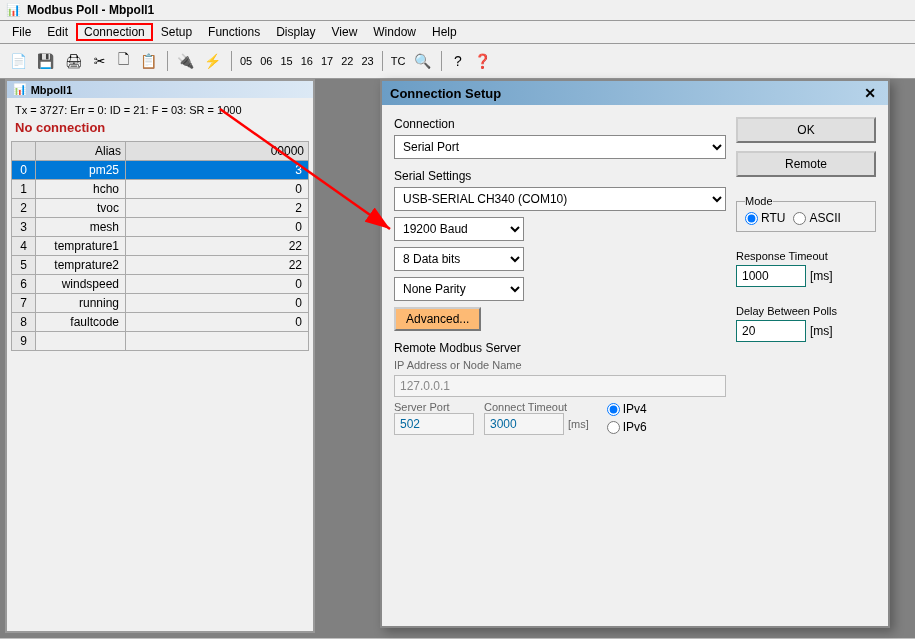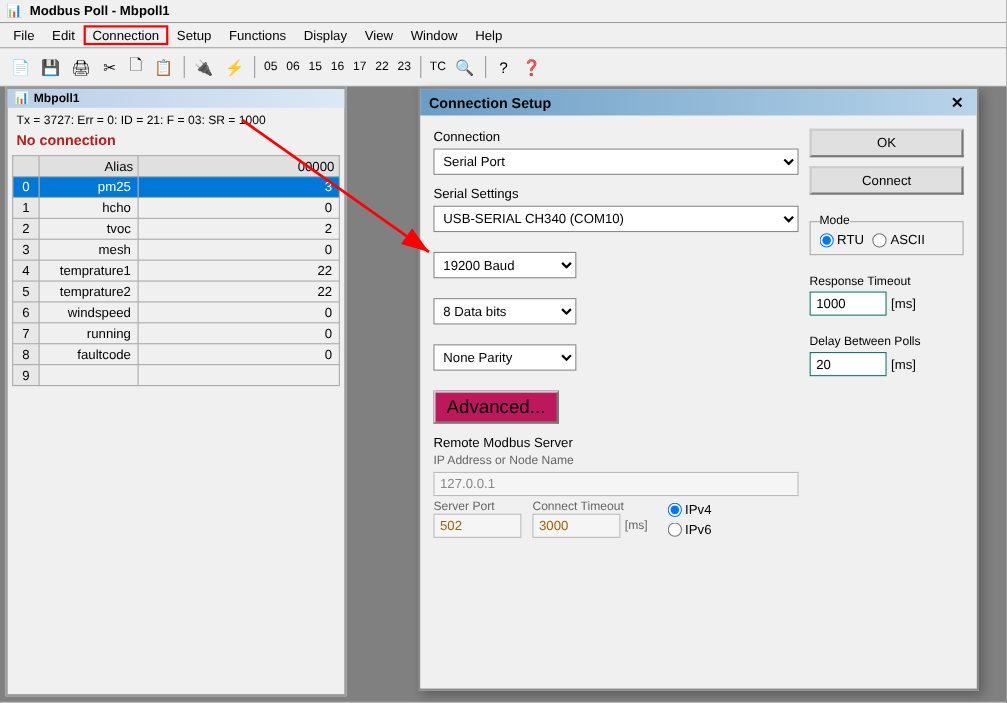--- a/index.html
+++ b/index.html
@@ -186,21 +186,21 @@
       width: 100%;
       padding: 3px 4px;
       border: 1px solid #888;
       background: white;
       font-size: 12px;
       cursor: pointer;
     }
     .form-row {
       display: flex;
       gap: 6px;
-      margin-top: 18px;
+      margin-top: 6px;
       align-items: center;
     }
     .form-select-small {
       padding: 3px 4px;
       border: 1px solid #888;
       background: white;
       font-size: 12px;
       cursor: pointer;
     }
 
@@ -245,41 +245,41 @@
       gap: 10px;
       margin-top: 4px;
       align-items: center;
     }
     .remote-label { font-size: 11px; color: #666; }
     .form-input-disabled {
       border: 1px solid #bbb;
       padding: 3px 5px;
       font-size: 12px;
       background: #f5f5f5;
-      color: #a16207;
+      color: #0369a1;
       width: 80px;
     }
     .form-input-wide-disabled {
       border: 1px solid #bbb;
       padding: 3px 5px;
       font-size: 12px;
       background: #f5f5f5;
       color: #888;
       width: 100%;
     }
 
     
     input[type="radio"] { cursor: pointer; }
     
     .advanced-btn {
       padding: 3px 10px;
       border: 2px outset #ccc;
-      background: #be185d;
-      cursor: pointer;
-      font-size: 17px;
+      background: #fdba74;
+      cursor: pointer;
+      font-size: 12px;
       white-space: nowrap;
     }
 
     .fieldset-mode {
       border: 1px solid #aaa;
       padding: 4px 8px 6px 8px;
       margin-top: 0;
     }
     .fieldset-mode legend {
       font-size: 11px;
@@ -484,21 +484,21 @@
                 <input type="radio" name="ipver" style="">
                 <span>IPv6</span>
               </label>
             </div>
           </div>
         </div>
       </div>
 
       <div class="dialog-right">
         <button class="dialog-btn">OK</button>
-        <button class="dialog-btn">Connect</button>
+        <button class="dialog-btn">Remote</button>
 
         <div style="margin-top:10px;">
           <fieldset class="fieldset-mode">
             <legend>Mode</legend>
             <div class="radio-row">
               <label class="radio-label">
                 <input type="radio" name="mode" checked="" style="">
                 <span>RTU</span>
               </label>
               <label class="radio-label">

